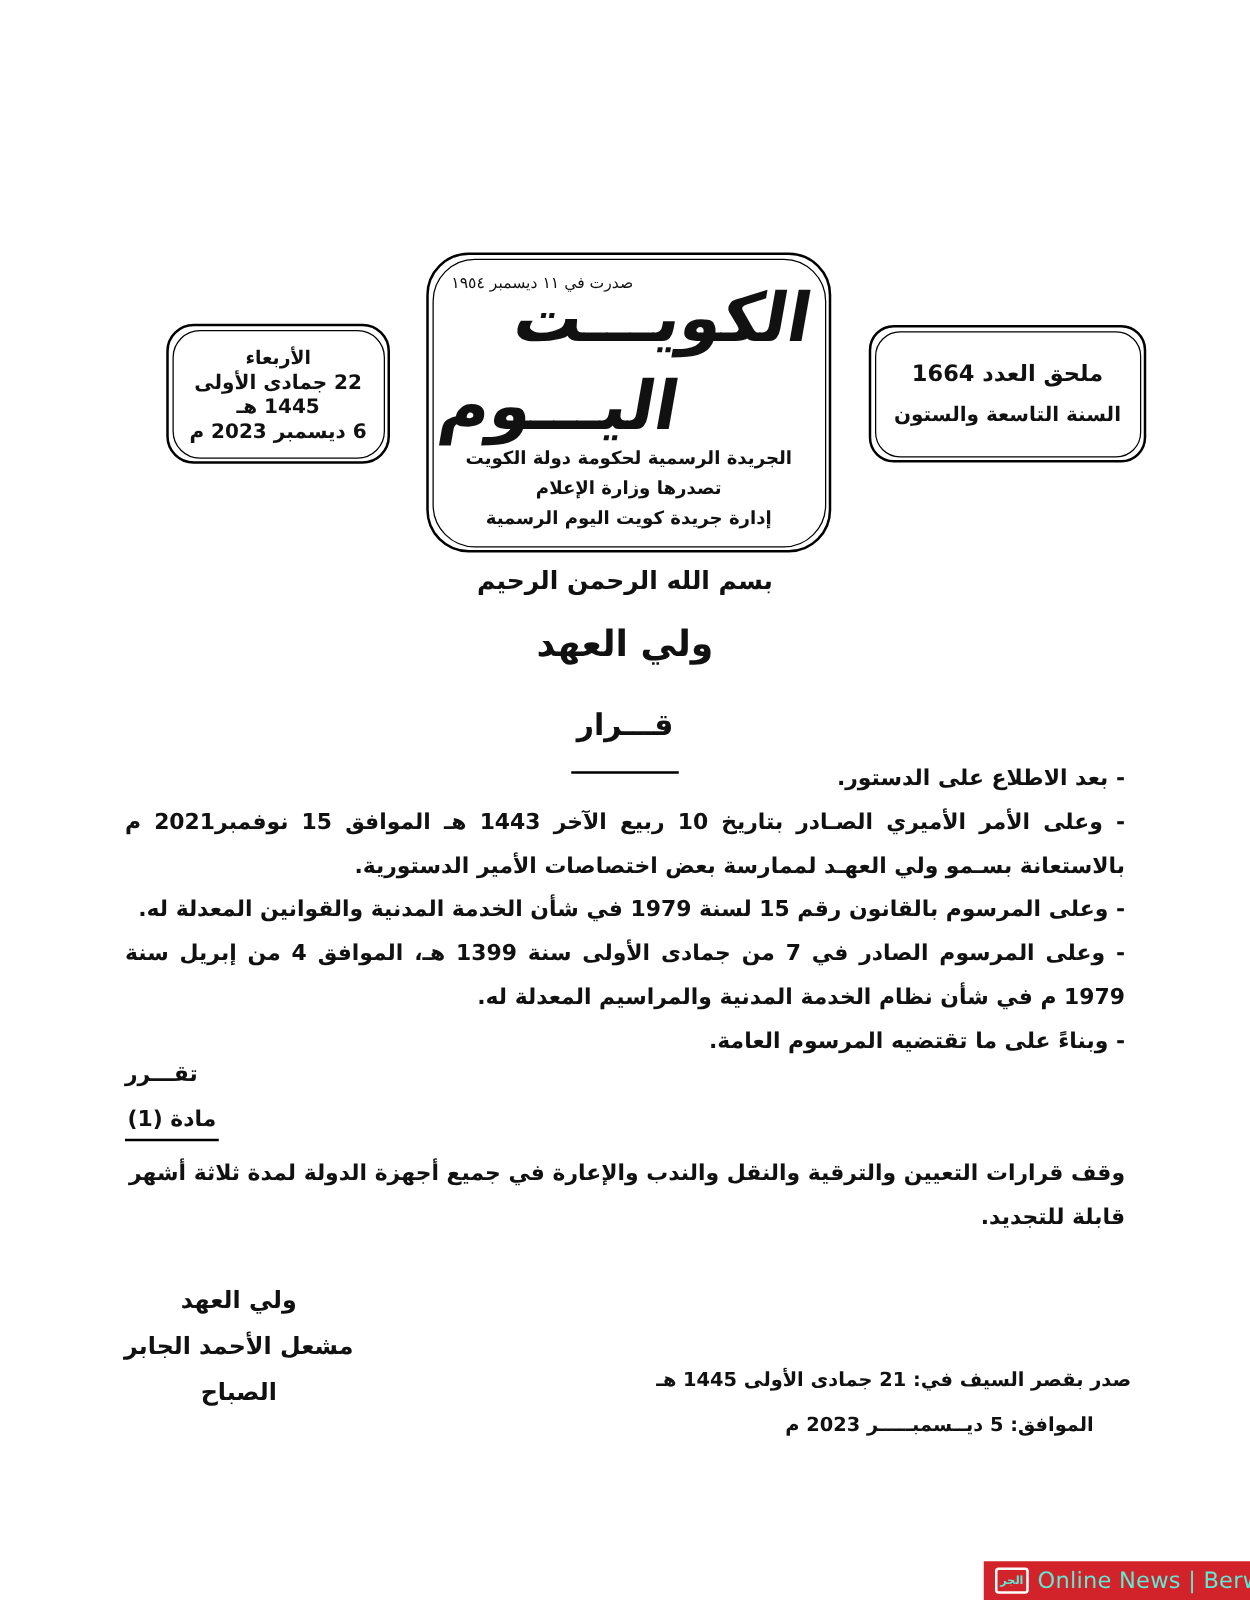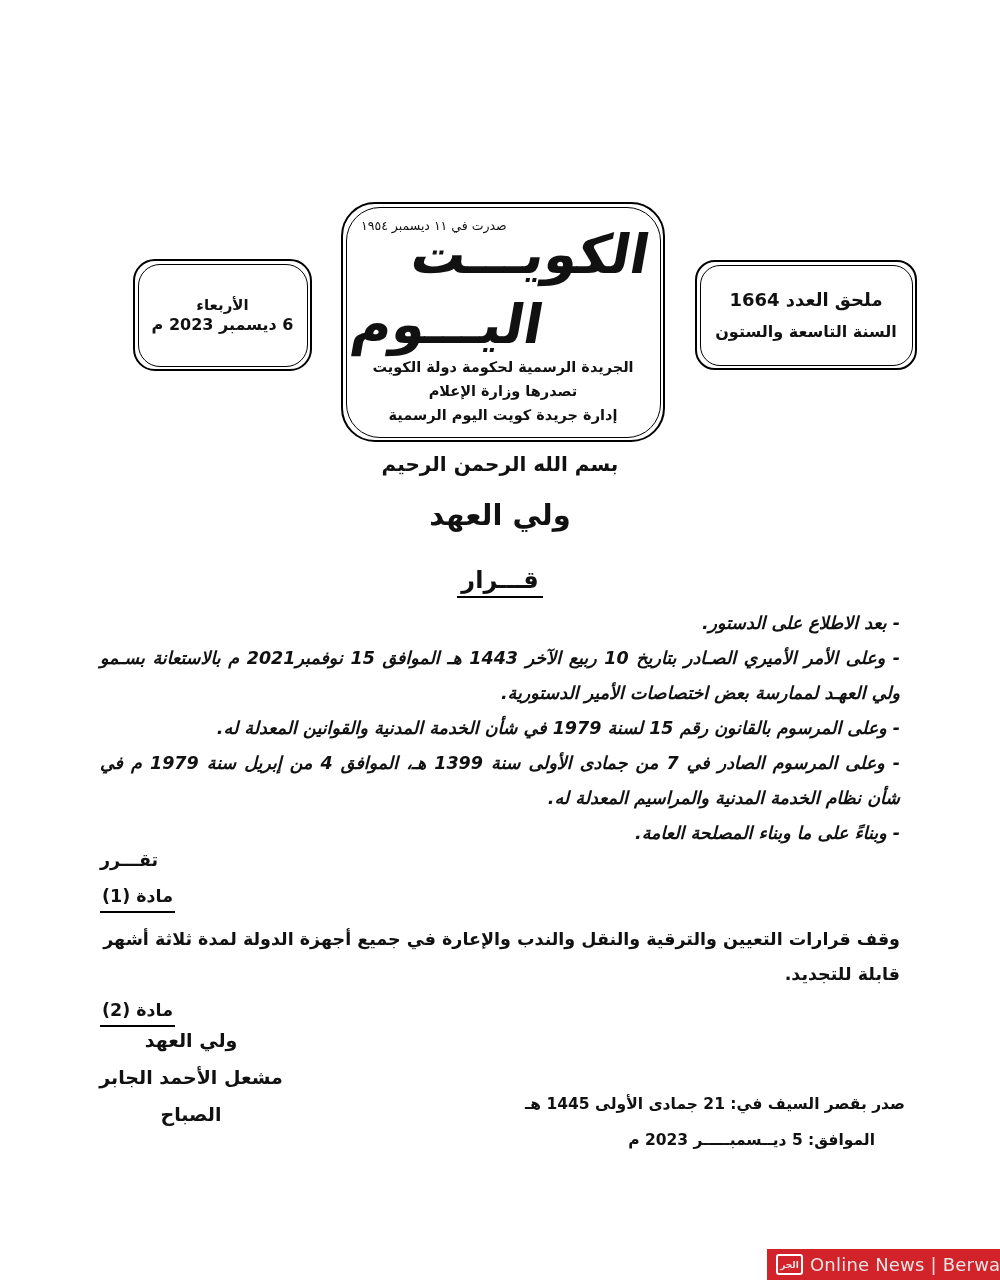--- a/index.html
+++ b/index.html
@@ -45,25 +45,25 @@
   }
   .mast-subtitles {
     position:absolute; left:0; right:0; bottom:13px; text-align:center;
     font-size:14.5px; font-weight:bold; line-height:24px; direction:rtl;
   }
   
   .cheading { position:absolute; left:0; right:0; text-align:center; font-weight:bold; direction:rtl; }
   .basmala   { top:452px; font-size:20px; }
   .authority { top:498px; font-size:29px; }
   .doc-type  { top:566px; font-size:24px; }
-  .doc-type span { border-bottom:2.5px solid #000; padding:0 4px 2px 4px; }
+  .doc-type span { border-bottom:2.5px solid #000; padding:0 4px 23px 4px; }
   
   .preamble {
     position:absolute; left:100px; top:606px; width:800px; direction:rtl;
-    font-size:17.5px; font-weight:bold; line-height:35px;font-style:italic;
+    font-size:17.5px; font-weight:bold; line-height:35px;
   }
   .preamble p { margin:0; text-align:justify; }
   .decree {
     position:absolute; left:100px; top:843px; width:800px; direction:rtl;
     font-size:17.5px; font-weight:bold; line-height:35px;
   }
   .decree .center { text-align:left; }
   .decree p { margin:0; text-align:right; }
   .underlined { border-bottom:2px solid #000; padding:0 2px 4px 2px; display:inline-block; line-height:22px; }
   .decree .art-title { margin:1px 0 8px 0; }
@@ -71,40 +71,41 @@
     position:absolute; left:85px; top:1022px; width:212px; text-align:center;
     direction:rtl; font-weight:bold; font-size:19px; line-height:37px;
   }
   .issued {
     position:absolute; right:95px; top:1086px; direction:rtl; text-align:right;
     font-weight:bold; font-size:15.5px; line-height:36px;
   }
   .issued .line2 { margin-right:30px; }
   
   .watermark {
-    position:absolute; right:0; bottom:0; width:233px; height:31px;
-    background:#d2232a; color:#e5e5e5; display:flex; align-items:center;
+    position:absolute; right:0; bottom:0; width:213px; height:31px;
+    background:#d2232a; color:#5eead4; display:flex; align-items:center;
     gap:7px; padding:0 8px 0 9px; box-sizing:border-box;
     font-family:"DejaVu Sans", sans-serif;
   }
   .berwaz-logo {
     width:27px; height:21px; border:2px solid #ffffff; border-radius:3px;
     display:flex; align-items:center; justify-content:center;
     font-size:9px; font-weight:bold; direction:rtl; flex:0 0 auto;
     box-sizing:border-box;
   }
   .watermark .wm-text { font-size:18px; white-space:nowrap; letter-spacing:0.2px; }
 </style>
 </head>
 <body>
 
 <div class="page">
 
   <div class="hbox date-box">
     <div class="weekday">الأربعاء</div>
+    <div class="hline">22 جمادى الأولى 1445 هـ</div>
     <div class="hline">6 ديسمبر 2023 م</div>
   </div>
 
   <div class="hbox masthead-box">
     <div class="established">صدرت في ١١ ديسمبر ١٩٥٤</div>
     <div class="mast-title-top">الكويـــت</div>
     <div class="mast-title-bottom">اليـــوم</div>
     <div class="mast-subtitles">
       <div>الجريدة الرسمية لحكومة دولة الكويت</div>
       <div>تصدرها وزارة الإعلام</div>
@@ -121,32 +122,29 @@
   <div class="cheading authority">ولي العهد</div>
   <div class="cheading doc-type">
     <span>قـــرار</span>
   </div>
 
   <div class="preamble">
     <p>- بعد الاطلاع على الدستور.</p>
     <p>- وعلى الأمر الأميري الصـادر بتاريخ 10 ربيع الآخر 1443 هـ الموافق 15 نوفمبر2021 م بالاستعانة بسـمو ولي العهـد لممارسة بعض اختصاصات الأمير الدستورية.</p>
     <p>- وعلى المرسوم بالقانون رقم 15 لسنة 1979 في شأن الخدمة المدنية والقوانين المعدلة له.</p>
     <p>- وعلى المرسوم الصادر في 7 من جمادى الأولى سنة 1399 هـ، الموافق 4 من إبريل سنة 1979 م في شأن نظام الخدمة المدنية والمراسيم المعدلة له.</p>
-    <p>- وبناءً على ما وبناء المصلحة العامة.</p>
+    <p>- وبناءً على ما تقتضيه المرسوم العامة.</p>
   </div>
 
   <div class="decree">
     <div class="center">تقـــرر</div>
     <div class="center art-title">
       <span class="underlined">مادة (1)</span>
     </div>
     <p>وقف قرارات التعيين والترقية والنقل والندب والإعارة في جميع أجهزة الدولة لمدة ثلاثة أشهر قابلة للتجديد.</p>
-    <div class="center art-title">
-      <span class="underlined">مادة (2)</span>
-    </div>
   </div>
 
   <div class="signature">
     <div>ولي العهد</div>
     <div>مشعل الأحمد الجابر الصباح</div>
   </div>
 
   <div class="issued">
     <div>صدر بقصر السيف في: 21 جمادى الأولى 1445 هـ</div>
     <div class="line2">الموافق: 5 ديــسمبـــــر 2023 م</div>

